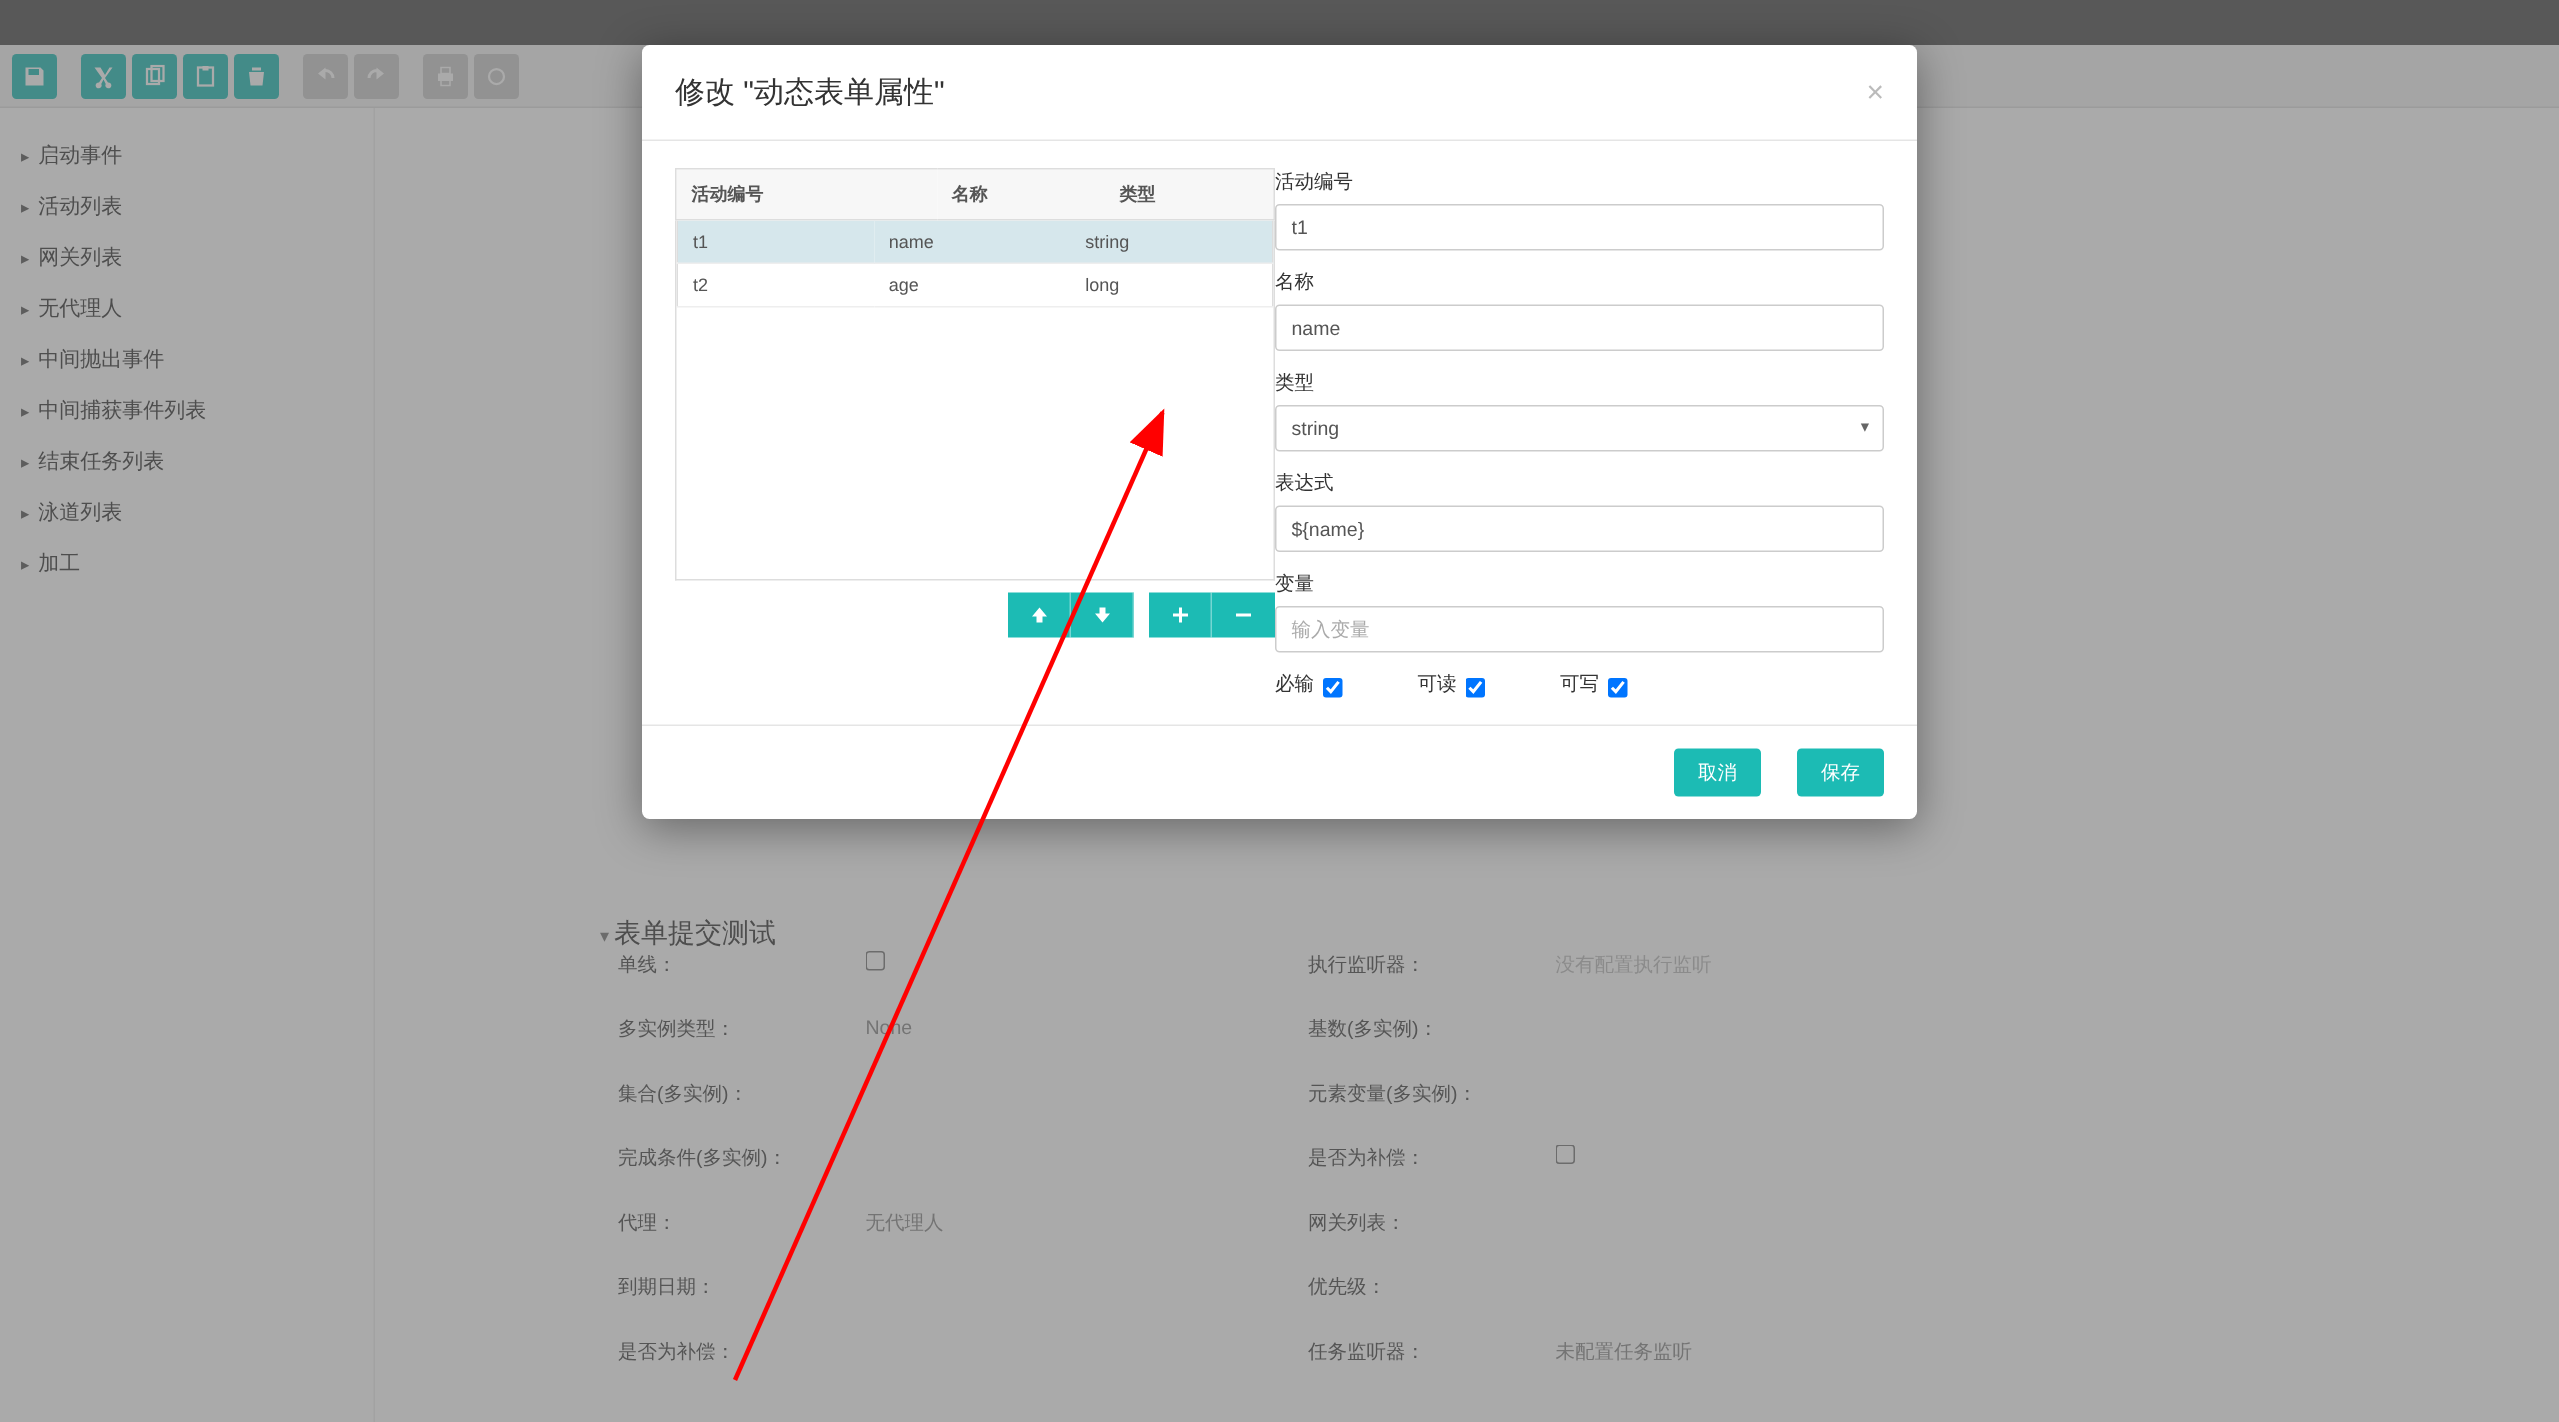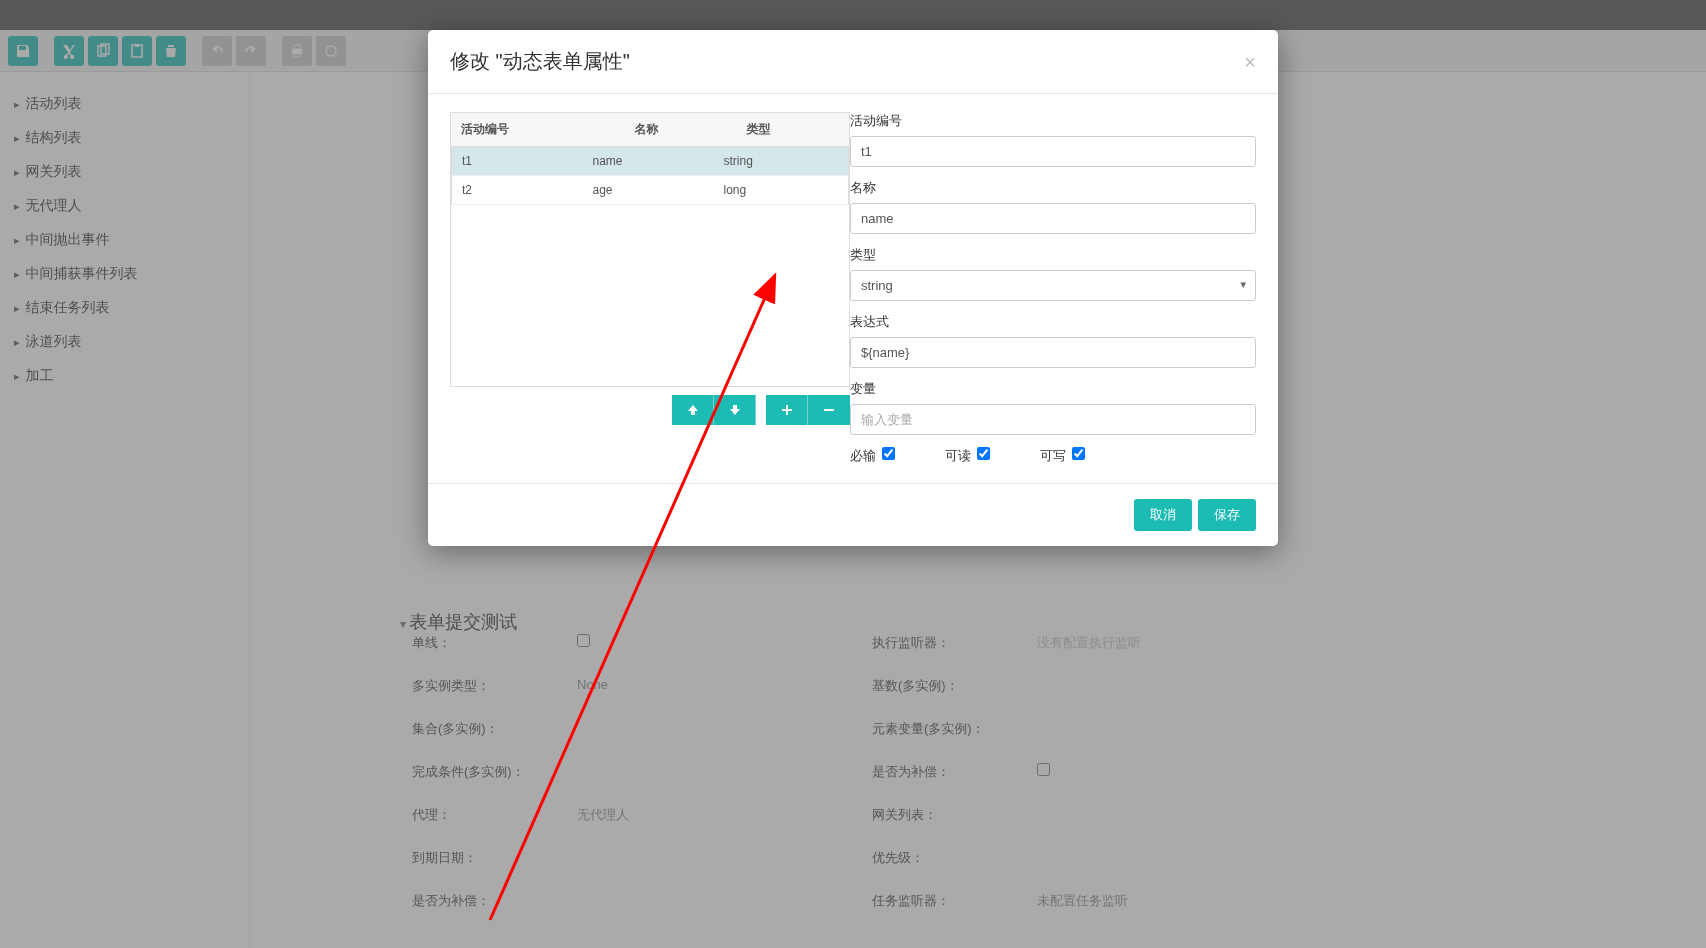--- a/index.html
+++ b/index.html
@@ -54,24 +54,24 @@
 
 .form-group { margin-bottom: 12px; }
 .form-group label { display: block; font-size: 13px; color: #333; margin-bottom: 6px; }
 .form-group input[type="text"], .form-group select { width: 100%; padding: 7px 10px; border: 1px solid #ccc; border-radius: 3px; font-size: 13px; color: #555; background: #fff; }
 .form-group input::placeholder { color: #aaa; }
 .form-group select { appearance: none; background: #fff; padding-right: 24px; }
 .select-wrap { position: relative; }
 .select-wrap::after { content: "▾"; position: absolute; right: 10px; top: 8px; font-size: 11px; color: #666; pointer-events: none; }
 
 .check-row { display: flex; gap: 50px; margin-top: 10px; font-size: 13px; color: #333; }
-.check-row .chk { display: flex; align-items: flex-start; gap: 6px; }
+.check-row .chk { display: flex; align-items: flex-end; gap: 6px; }
 .check-row input[type="checkbox"] { width: 13px; height: 13px; }
 
-.modal-footer { border-top: 1px solid #e5e5e5; padding: 15px 22px; display: flex; justify-content: flex-end; gap: 6px; }
+.modal-footer { border-top: 1px solid #e5e5e5; padding: 15px 22px; display: flex; justify-content: flex-end; gap: 24px; }
 .modal-footer .mbtn { padding: 7px 16px; border-radius: 3px; background: #1cbbb4; color: #fff; font-size: 13px; cursor: pointer; border: none; }
 
 
 .arrow-svg { position: absolute; inset: 0; z-index: 200; pointer-events: none; }
 </style>
 </head>
 <body>
 
 <div class="topbar"></div>
 
@@ -125,22 +125,22 @@
   </div>
   <div class="btn gray">
     <svg width="16" height="16" viewBox="0 0 16 16">
         <circle cx="8" cy="8" r="5" fill="none" stroke="#fff" stroke-width="1.5"></circle>
       </svg>
   </div>
 </div>
 
 <div class="main">
   <div class="sidebar">
+    <div class="nav-item">启动事件</div>
     <div class="nav-item">活动列表</div>
-    <div class="nav-item">结构列表</div>
     <div class="nav-item">网关列表</div>
     <div class="nav-item">无代理人</div>
     <div class="nav-item">中间抛出事件</div>
     <div class="nav-item">中间捕获事件列表</div>
     <div class="nav-item">结束任务列表</div>
     <div class="nav-item">泳道列表</div>
     <div class="nav-item">加工</div>
   </div>
   <div class="canvas-area"></div>
 </div>

